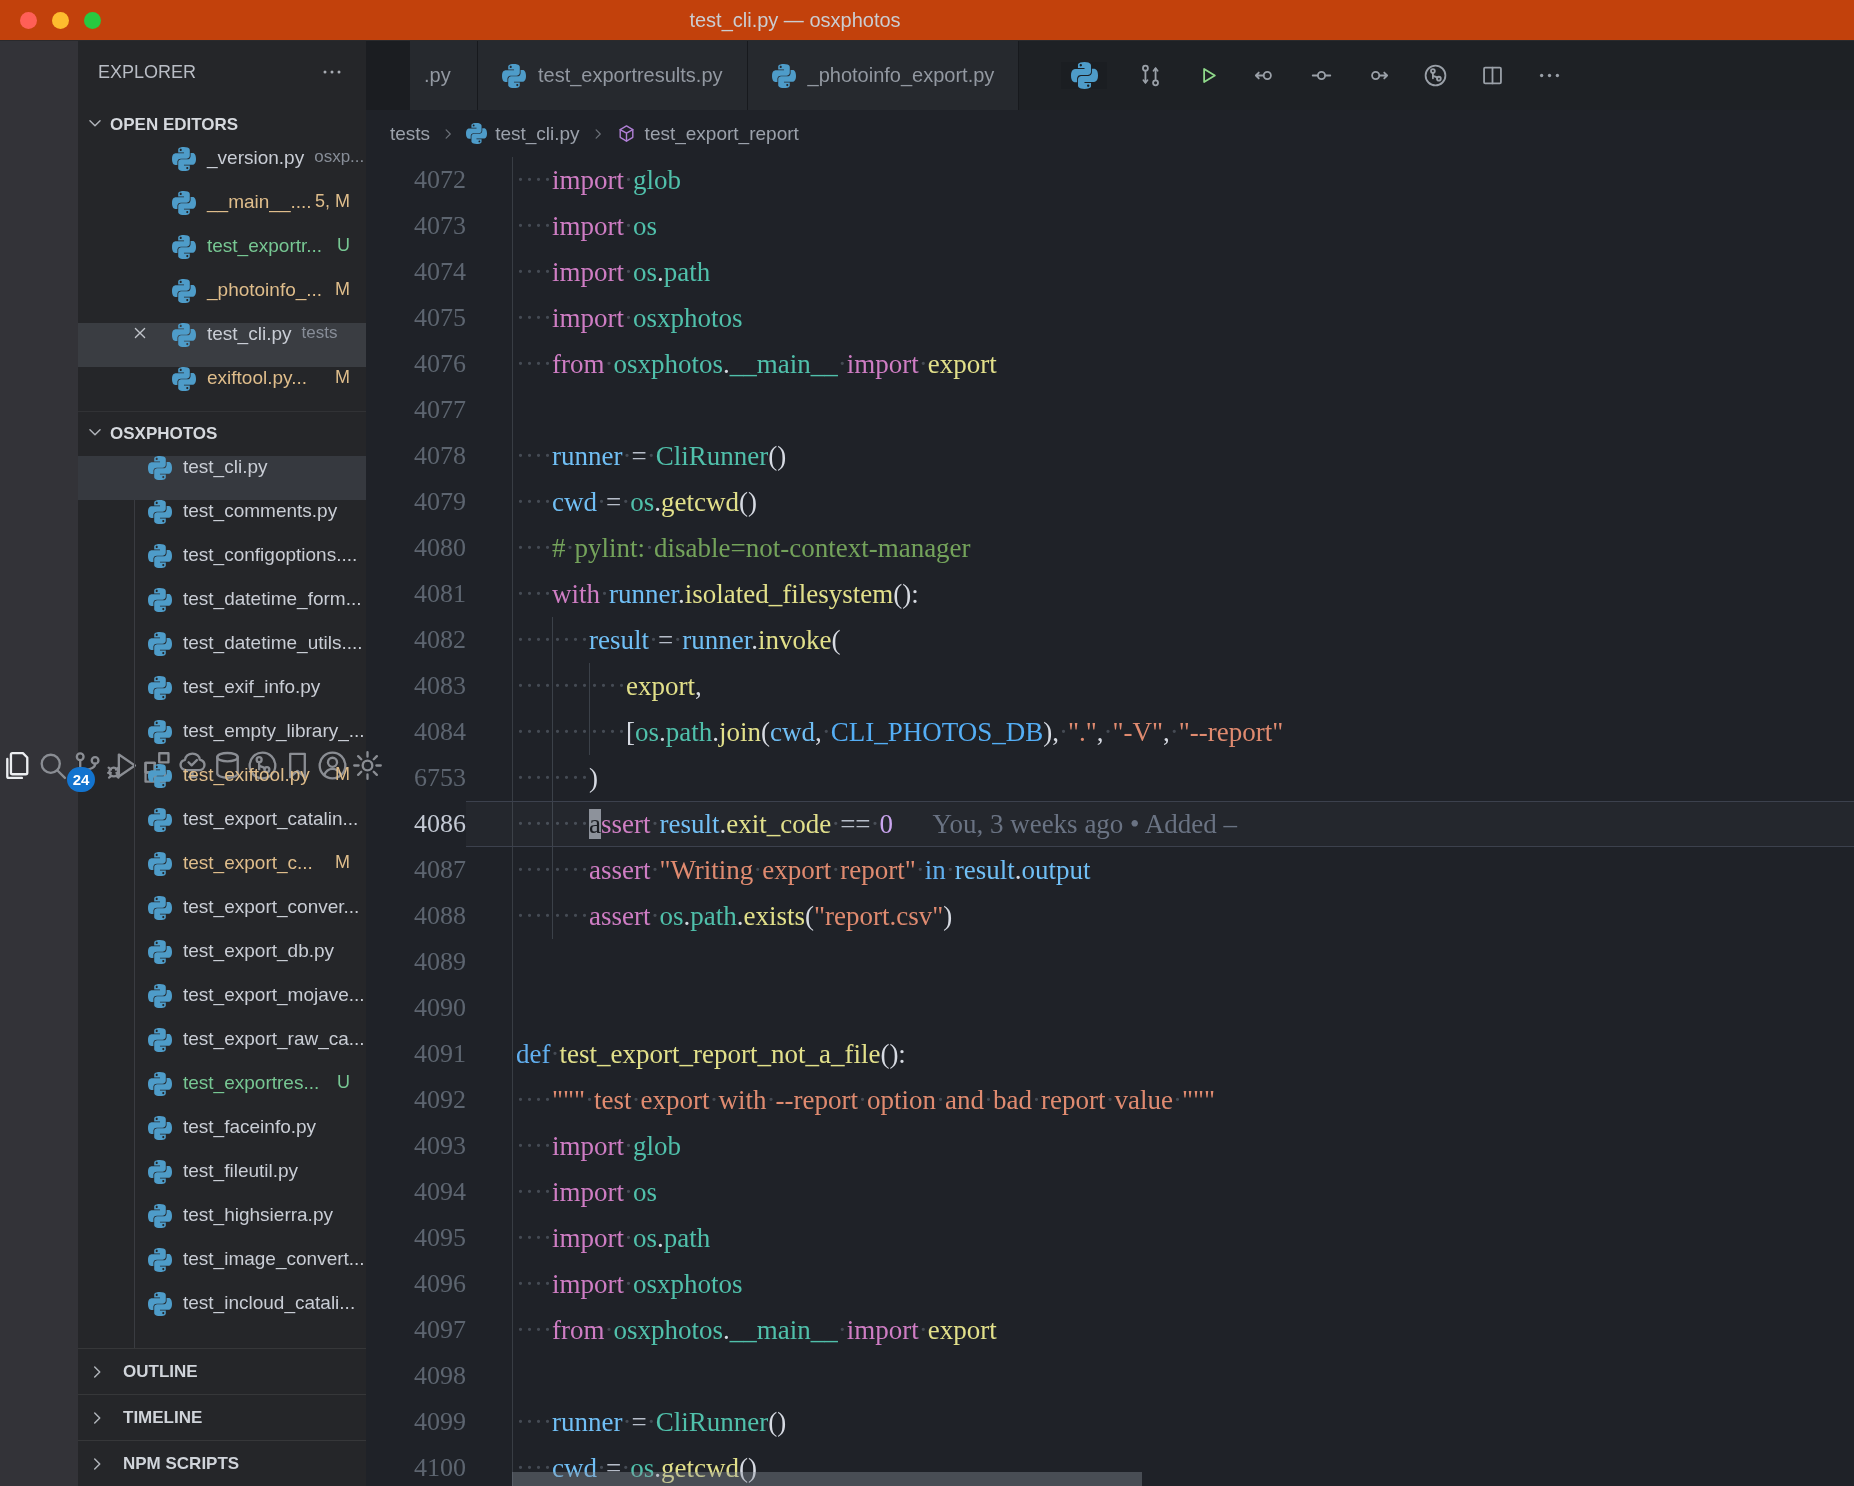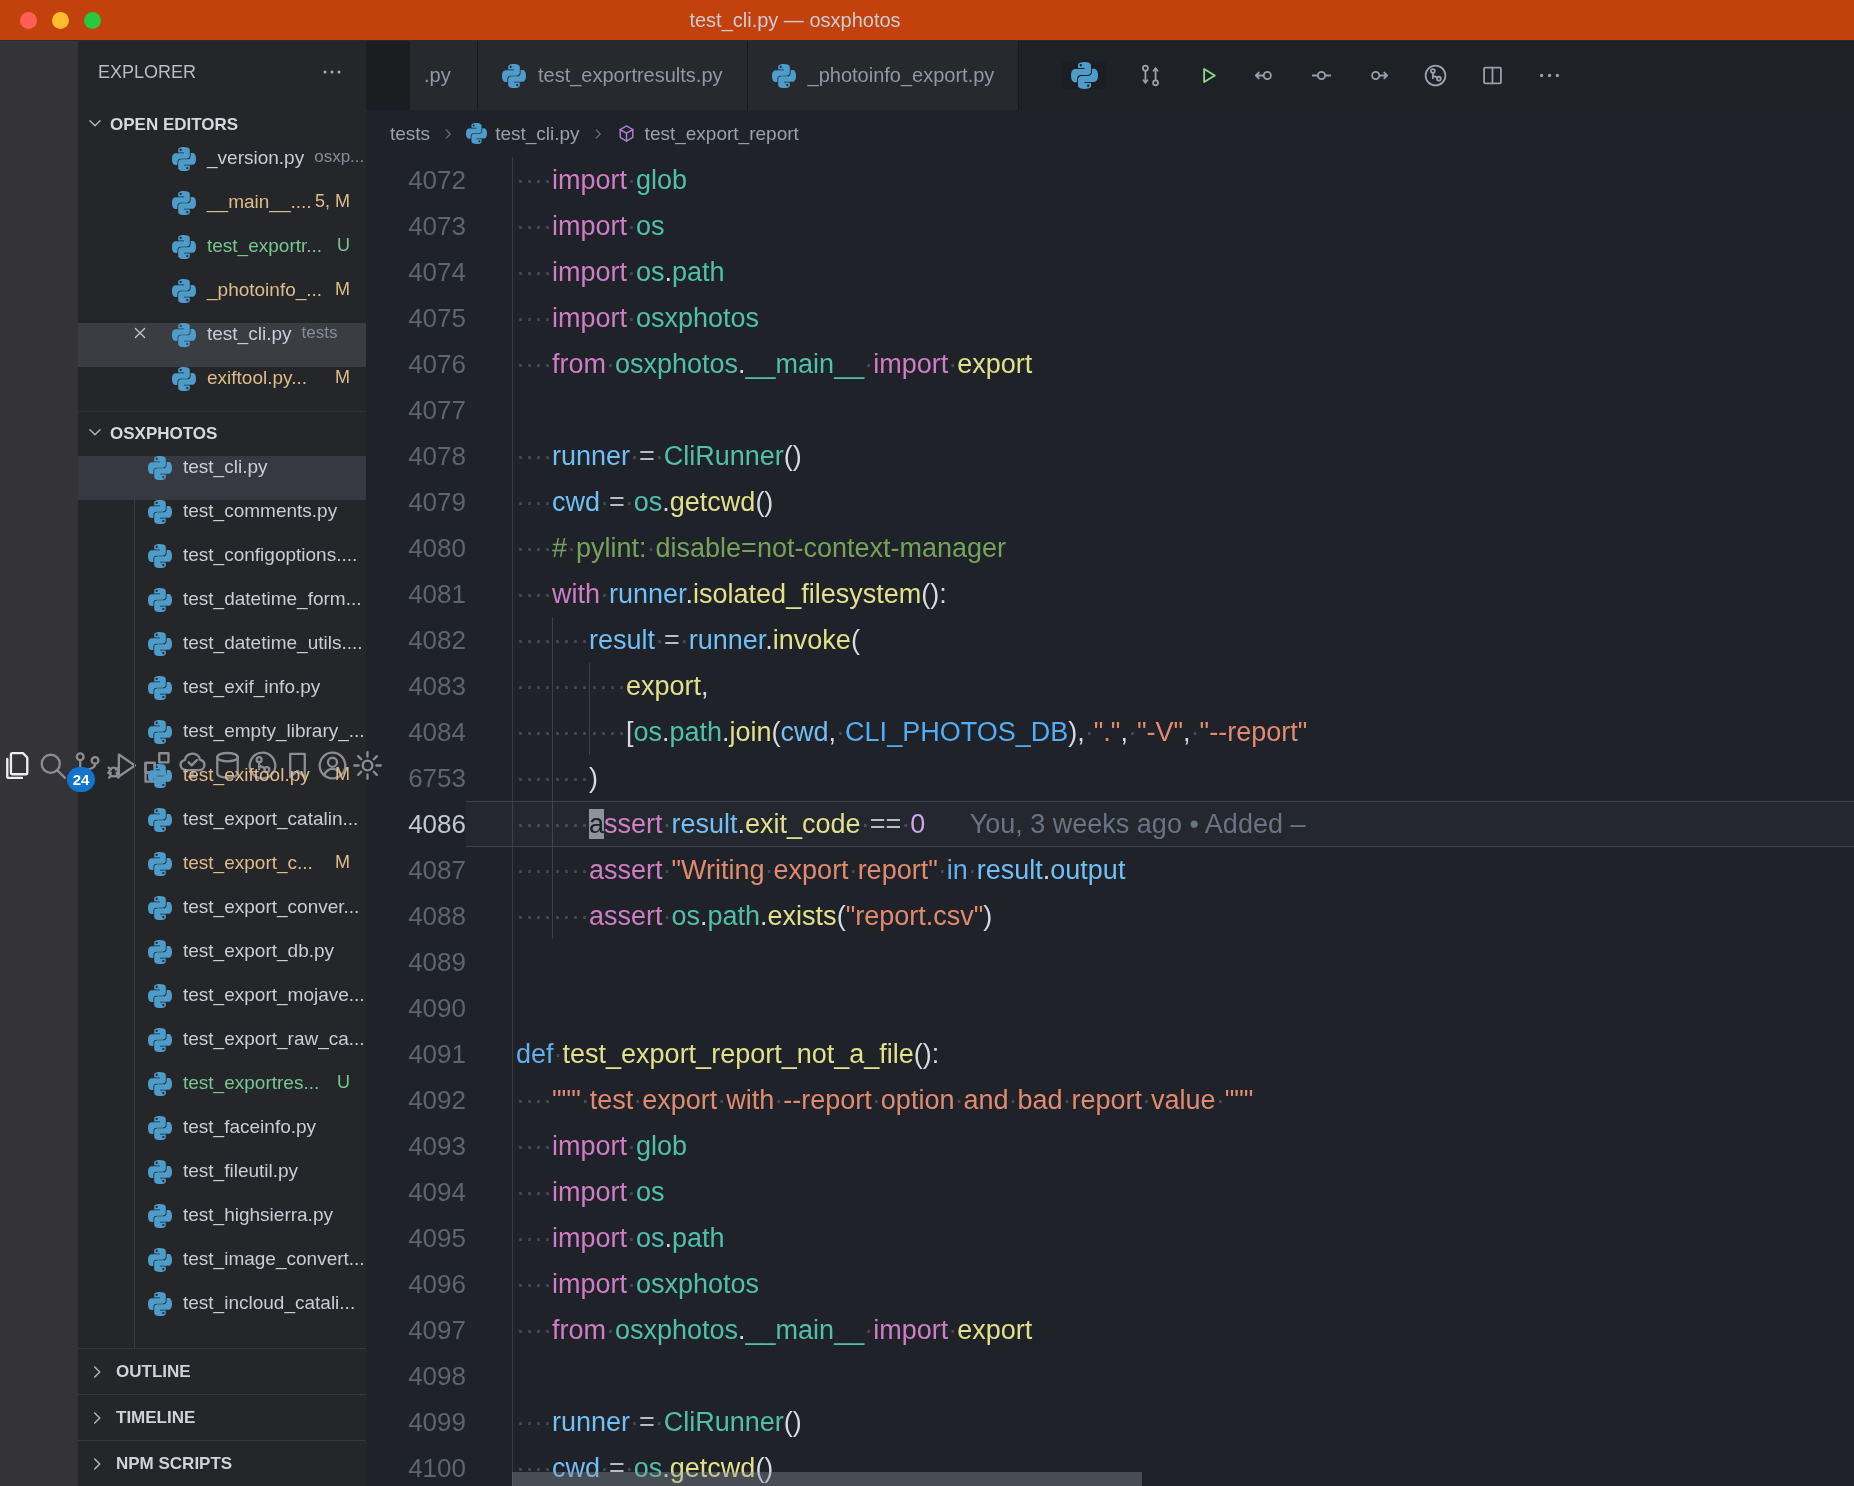--- a/index.html
+++ b/index.html
@@ -46,21 +46,21 @@
   .fname{white-space:nowrap}
   .fdesc{margin-left:10px;color:#878d97;font-size:17px;white-space:nowrap}
   .fbadge{margin-left:auto;margin-right:16px;font-size:18px}
   .c-def{color:#c9cdd5}.c-mod{color:#dfbd8b}.c-unt{color:#77c793}
   .tree{flex:1;position:relative;overflow:hidden}
   .tree::before{content:"";position:absolute;left:56px;top:0;bottom:0;border-left:1px solid #3a3c41}
   .tree-row{padding-left:70px;position:relative}
   .tree-row.sel{background:#36393f}
   .sb-bottom{margin-top:auto;flex:none}
   .sb-sec{height:45px;border-top:1px solid rgba(255,255,255,.08);display:flex;align-items:center;
-          font-weight:bold;color:#d0d4da;font-size:17px;padding-left:8px;gap:8px;cursor:pointer}
+          font-weight:bold;color:#d0d4da;font-size:17px;padding-left:8px;gap:15px;cursor:pointer}
   .sb-sec svg{width:22px;height:22px;color:#b0b4ba}
   
   .editor{flex:1;display:flex;flex-direction:column;background:#1f2228;min-width:0}
   .tabstrip{height:69px;background:#1e2125;display:flex;align-items:stretch;flex:none}
   .tab-lead{width:44px;background:#1b1d21;flex:none}
   .tab{background:#26292e;display:flex;align-items:center;padding:0 24px;gap:12px;color:#9298a1;
        font-size:20px;border-right:1px solid #17191d;box-sizing:border-box;white-space:nowrap;
        overflow:hidden;cursor:pointer;flex:none}
   .tab .fi{margin-right:0}
   .pytile{width:46px;margin-left:16px;background:#1b1e22;display:flex;align-items:center;
@@ -72,21 +72,21 @@
   .act-run{color:#8fd98a}
   .breadcrumbs{height:47px;display:flex;align-items:center;padding-left:24px;gap:9px;
                color:#9ba1ab;font-size:19px;flex:none}
   .bc-item{display:flex;align-items:center;gap:8px;cursor:pointer;white-space:nowrap}
   .bc-sep{color:#6c7179;display:flex}
   .bc-sep svg{width:18px;height:18px}
   .bc-item .fi{width:21px;height:21px;margin-right:0}
   .bc-item .fi svg{width:21px;height:21px}
   .ic-method{color:#b180d7}
   
-  .codearea{flex:1;position:relative;overflow:hidden;font-family:Liberation Sans, sans-serif;
+  .codearea{flex:1;position:relative;overflow:hidden;font-family:Liberation Serif, serif;
             font-size:27px}
   .crow{display:flex;height:46px;line-height:46px;white-space:pre;position:relative}
   .cnum{width:100px;text-align:right;color:#5d6570;flex:none;font-size:26px}
   .cdec{width:46px;flex:none}
   .ccode{flex:1;border-left:1px solid #383d44;padding-left:3px;overflow:hidden;height:46px}
   .crow.current .cnum{color:#c3c9d4}
   .crow.current::after{content:"";position:absolute;left:100px;right:0;top:0;bottom:0;
       border-top:1px solid #3c414d;border-bottom:1px solid #3c414d;
       background:rgba(255,255,255,0.025);pointer-events:none}
   .ig{display:inline-block;width:0;border-left:1px solid #3b4149;height:46px;vertical-align:top}

